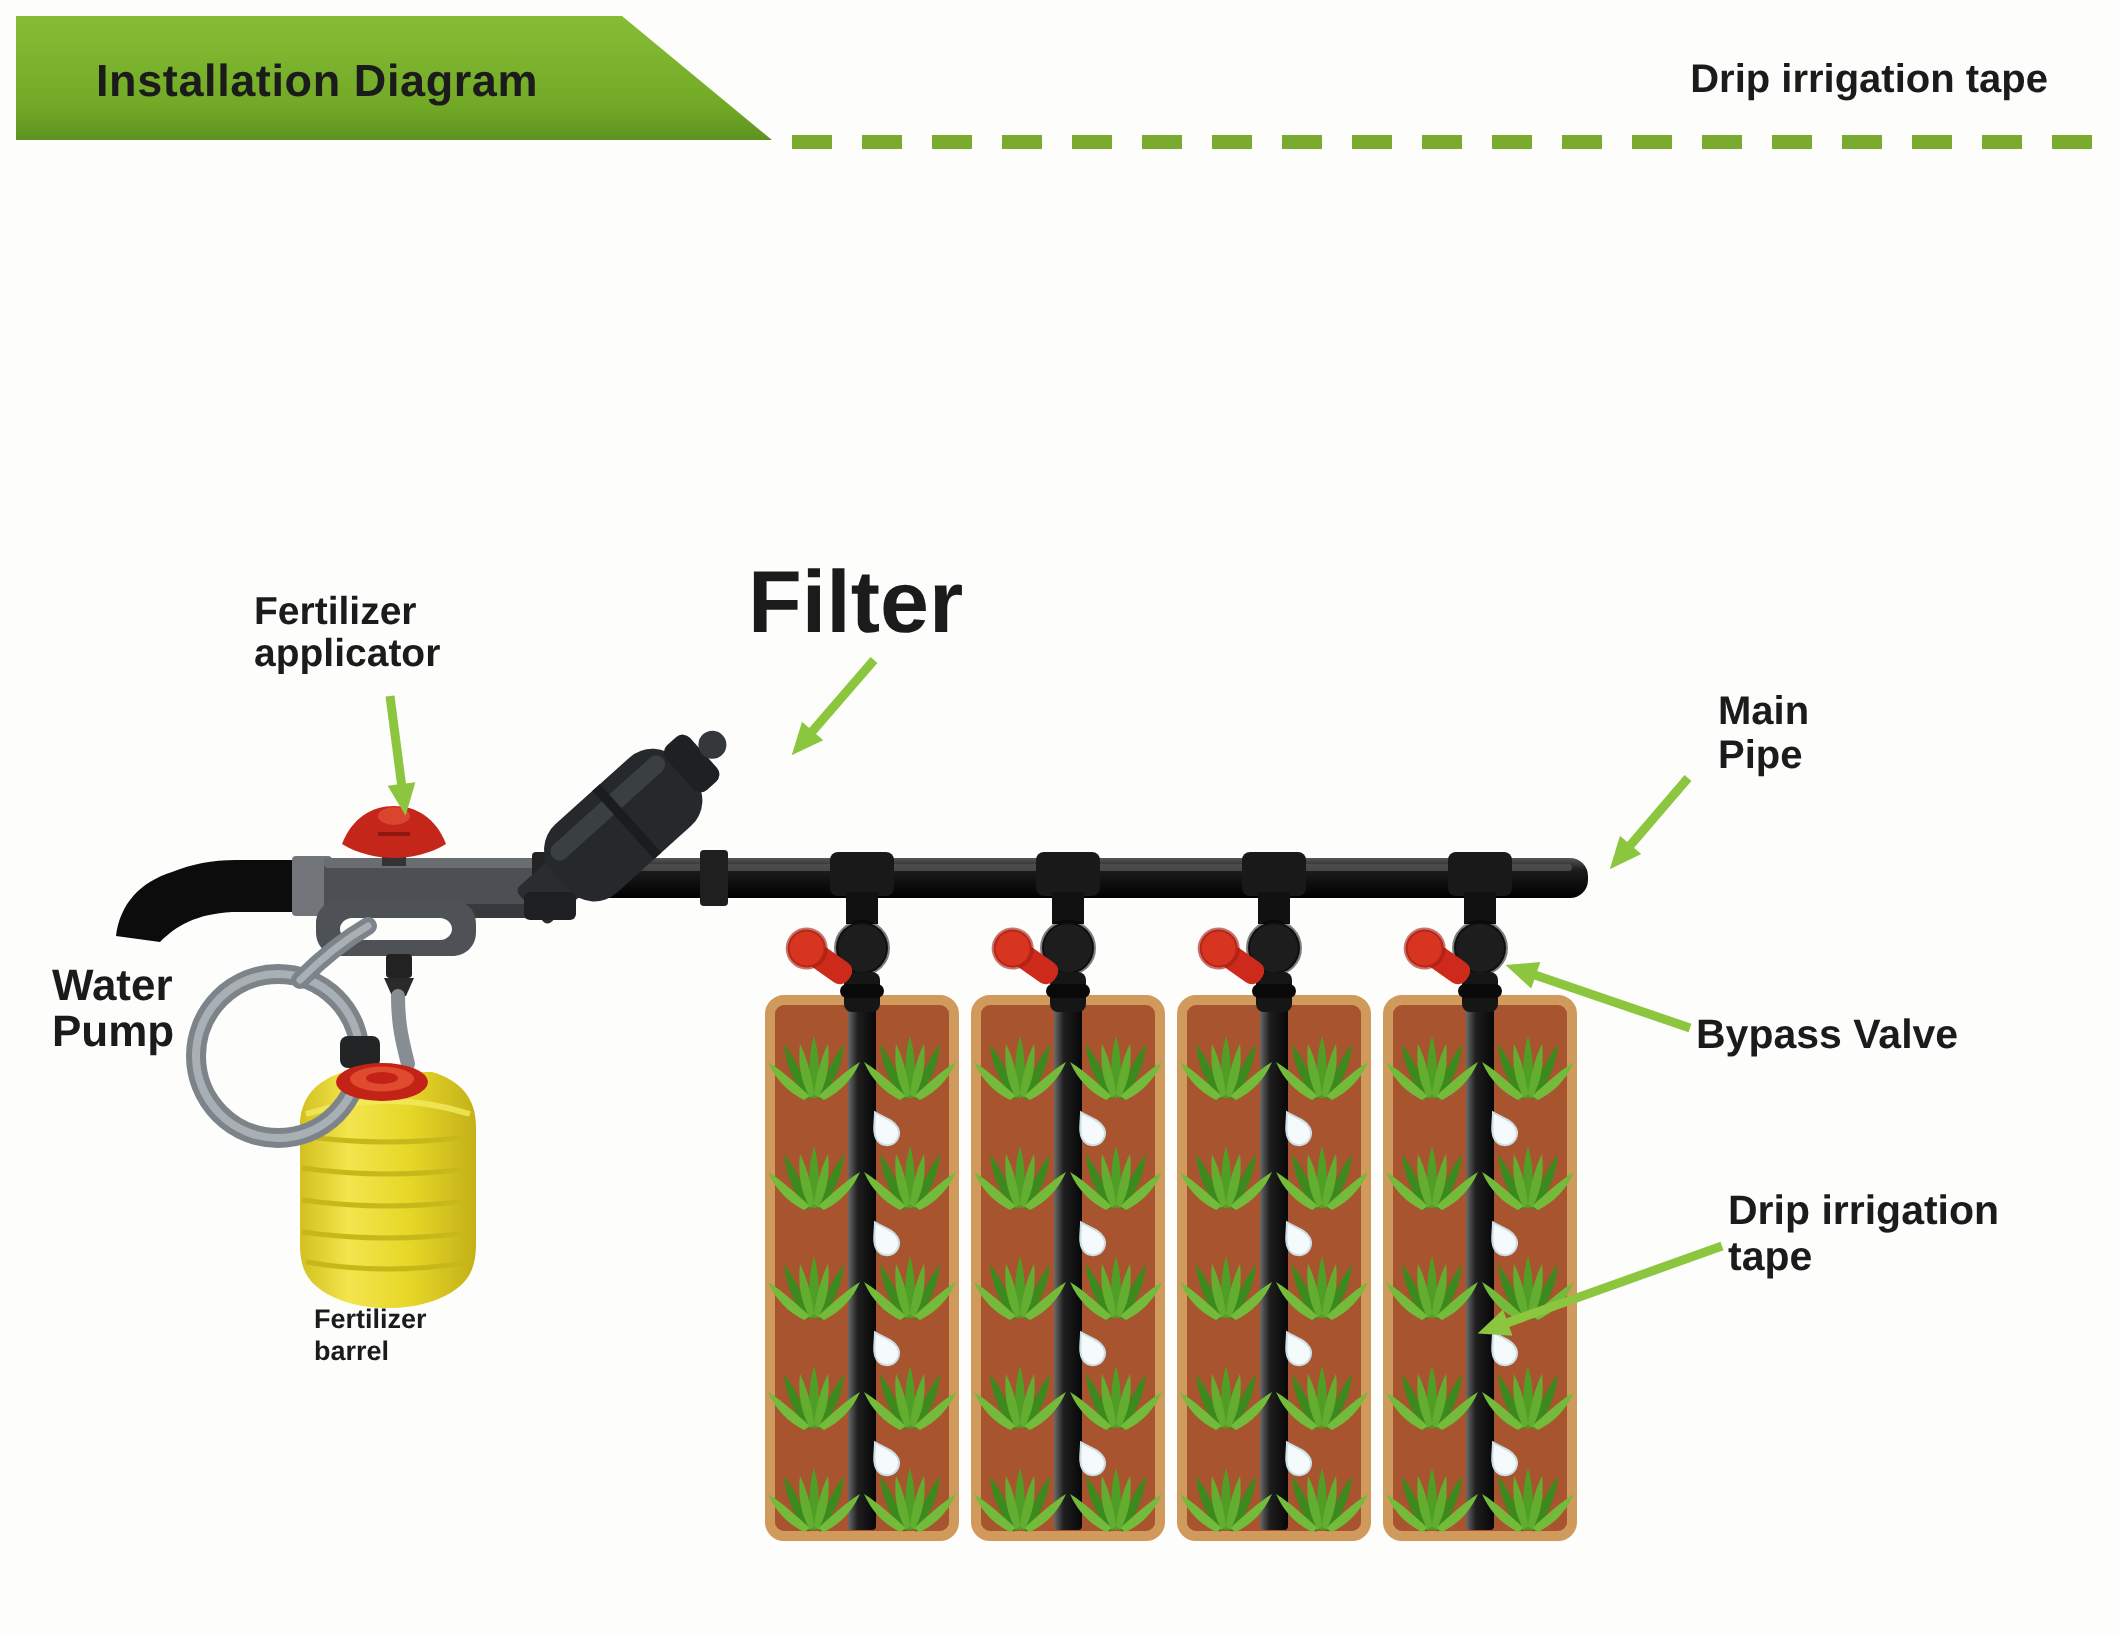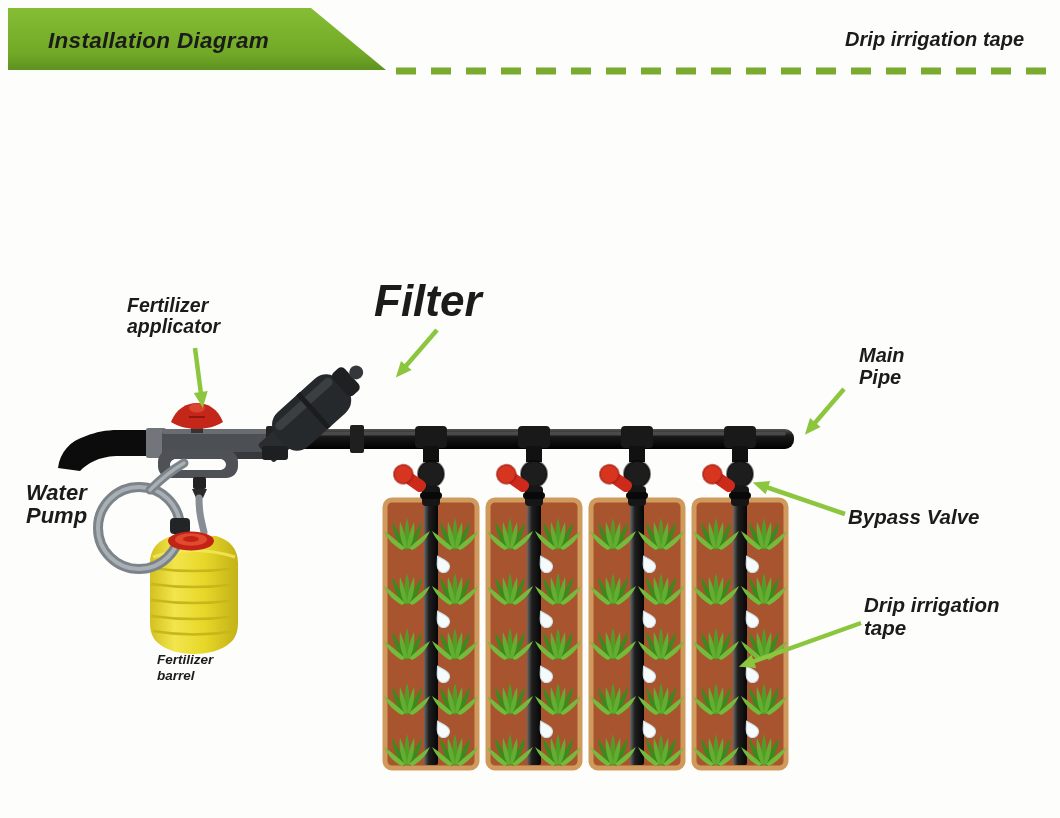--- a/index.html
+++ b/index.html
@@ -1,17 +1,17 @@
 <!DOCTYPE html>
 <html><head>
 <meta charset="utf-8">
 <style>
   html,body{margin:0;padding:0;background:#ffffff;}
   .stage{position:relative;width:1060px;height:818px;background:#fdfdfc;overflow:hidden;
-         font-family:"Liberation Sans","DejaVu Sans",sans-serif;font-style:italic;}
+         font-family:"Liberation Sans","DejaVu Sans",sans-serif;}
   svg text{font-family:"Liberation Sans","DejaVu Sans",sans-serif;}
   .lbl{font-weight:700;fill:#1b1b1b;}
 </style>
 </head>
 <body>
 
 <div class="stage">
 <svg width="1060" height="818" viewBox="0 0 1060 818">
   <defs>
     <linearGradient id="bannerGrad" x1="0" y1="0" x2="0" y2="1">

